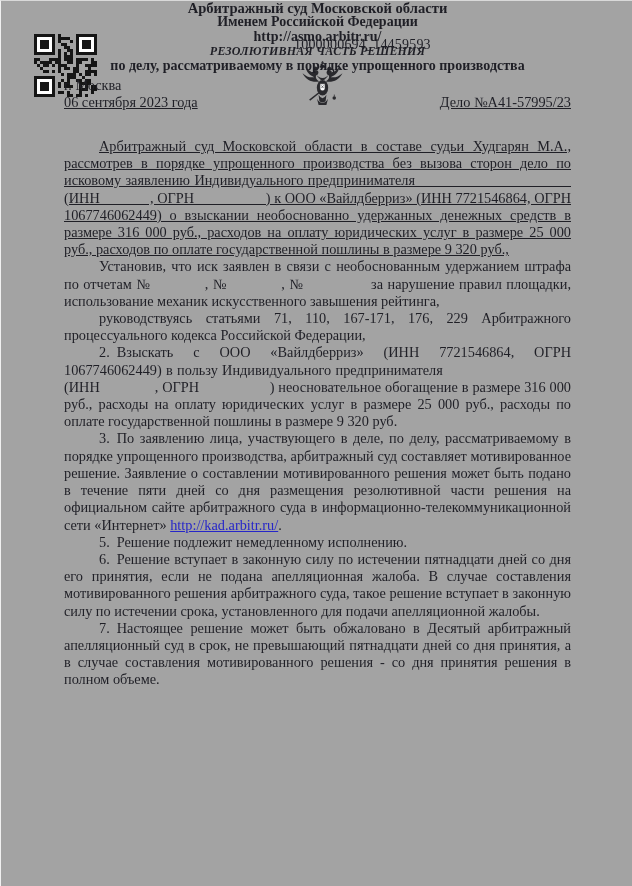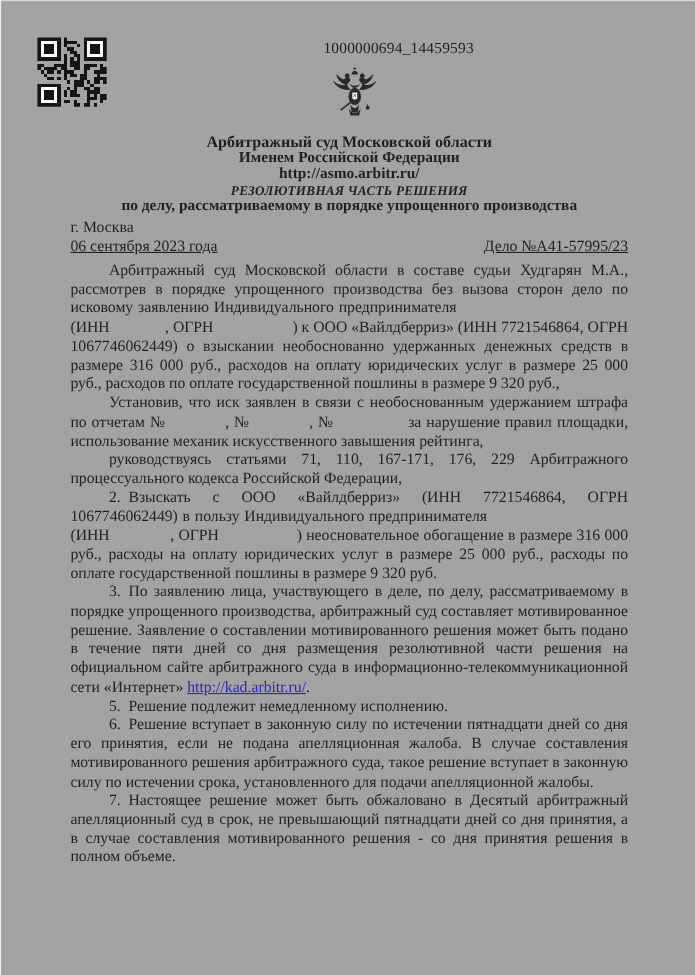--- a/index.html
+++ b/index.html
@@ -11,31 +11,31 @@
     border-left:1px solid #f0f0f0;
     overflow:hidden;
     font-family:"Liberation Serif","DejaVu Serif",serif;
     color:#1f1f26;
   }
   .qr{position:absolute;left:33px;top:33px;width:63px;height:63px;shape-rendering:crispEdges;}
   .doc-number{position:absolute;left:293px;top:36px;font-size:14px;letter-spacing:.2px;}
   .emblem{position:absolute;left:298px;top:55px;width:47px;height:65px;}
   .content{position:absolute;left:63px;top:0;width:507px;}
   .b{font-weight:bold;}
-  .doc-header{margin-top:122px;text-align:center;font-size:14px;line-height:14.4px;}
+  .doc-header{text-align:center;font-size:14px;line-height:14.4px;}
   .doc-header .court-name{font-size:14.6px;}
   .doc-header .addr{font-weight:normal;font-size:13.6px;}
   .doc-header .title{font-size:12px;letter-spacing:.2px;font-style:italic;}
   .place-date{margin-top:4px;font-size:14.3px;line-height:16.5px;}
   .place-date .row{display:flex;justify-content:space-between;text-decoration:underline;}
   p.para{
     margin:0;font-size:14.3px;line-height:17.2px;
     text-align:justify;text-indent:35px;
   }
-  p.first{margin-top:6px;}
+  p.first{margin-top:28px;text-decoration:underline;}
   .num{margin-right:7px;}
   .resolved{margin:15px 0 16px 0;text-align:center;font-size:14.6px;letter-spacing:.3px;}
   a.link{color:#2626c9;}
 </style>
 </head>
 <body>
 
 <div class="page">
 
   <svg class="qr" viewBox="0 0 21 21">

